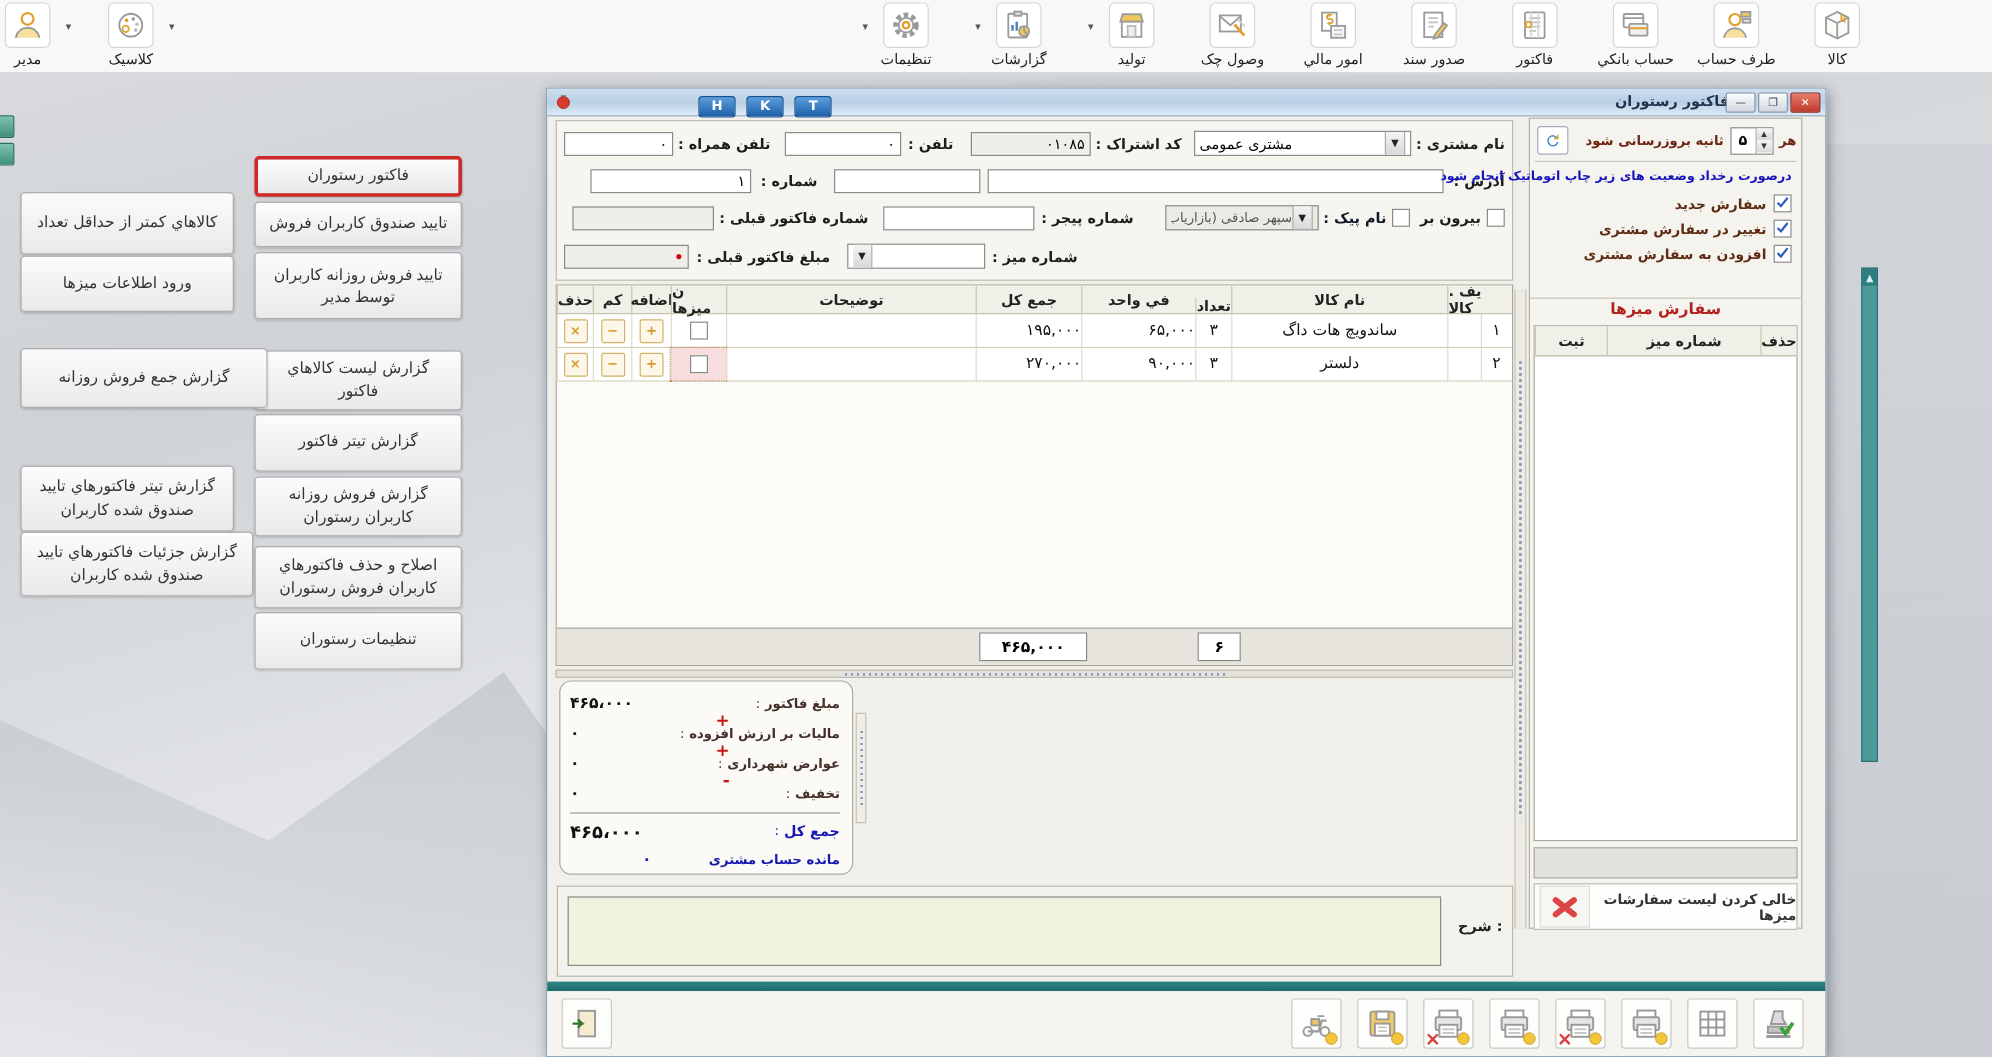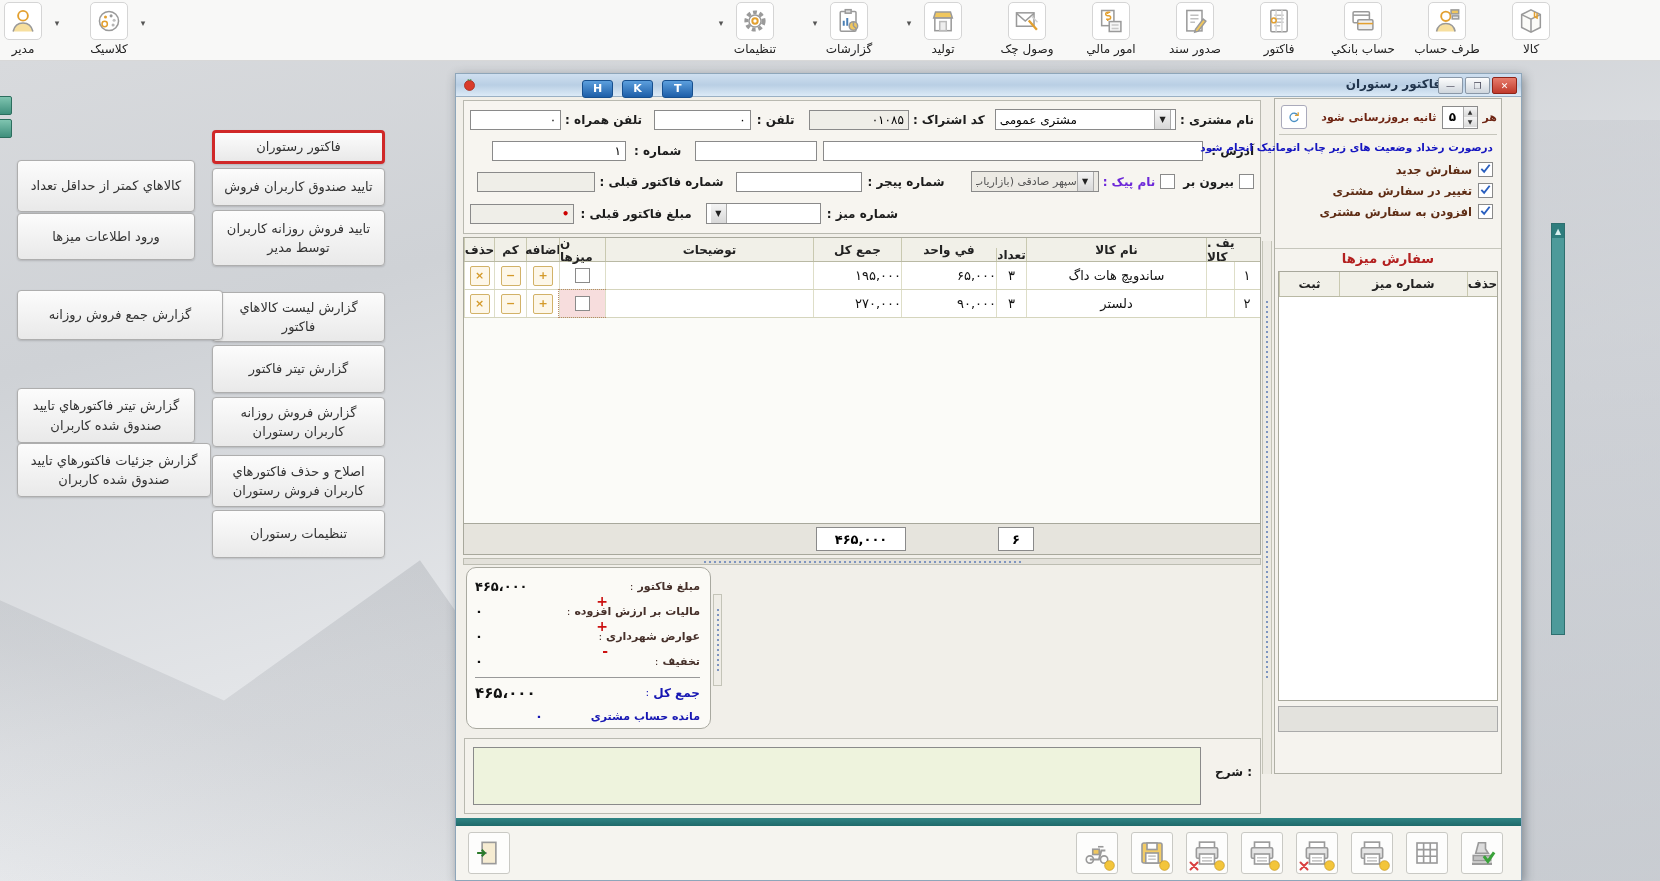--- a/index.html
+++ b/index.html
@@ -315,21 +315,21 @@
 <div class="abs" style="left:-3px;top:96px;">
     <div class="mini-ico"></div>
   </div>
 <div class="abs" style="left:-3px;top:119px;">
     <div class="mini-ico"></div>
   </div>
 
 <div id="sidebar">
     <div class="sb-btn sb-red" style="right: 1275px; left: 212px; top: 130px; height: 34px; width: 173px;">فاکتور رستوران</div>
     <div class="sb-btn" style="right: 1275px; left: 212px; top: 168px; height: 38px; width: 173px;">تایید صندوق کاربران فروش</div>
-    <div class="sb-btn" style="right: 1275px; left: 212px; top: 210px; height: 56px; width: 173px;">تایید فروش روزانه کاربران توسط مدیر</div>
+    <div class="sb-btn" style="right: 1275px; left: 212px; top: 210px; height: 56px; width: 173px; font-family: Liberation Serif, serif;">تایید فروش روزانه کاربران توسط مدیر</div>
     <div class="sb-btn" style="right: 1275px; left: 212px; top: 292px; height: 50px; width: 173px;">گزارش لیست کالاهاي فاکتور</div>
     <div class="sb-btn" style="right: 1275px; left: 212px; top: 345px; height: 48px; width: 173px;">گزارش تیتر فاکتور</div>
     <div class="sb-btn" style="right: 1275px; left: 212px; top: 397px; height: 50px; width: 173px;">گزارش فروش روزانه کاربران رستوران</div>
     <div class="sb-btn" style="right: 1275px; left: 212px; top: 455px; height: 52px; width: 173px;">اصلاح و حذف فاکتورهاي کاربران فروش رستوران</div>
     <div class="sb-btn" style="right: 1275px; left: 212px; top: 510px; height: 48px; width: 173px;">تنظیمات رستوران</div>
     <div class="sb-btn" style="left: 17px; top: 160px; height: 52px; width: 178px;">کالاهاي کمتر از حداقل تعداد</div>
     <div class="sb-btn" style="left: 17px; top: 213px; height: 47px; width: 178px;">ورود اطلاعات میزها</div>
     <div class="sb-btn" style="left: 17px; top: 290px; height: 50px; width: 206px;">گزارش جمع فروش روزانه</div>
     <div class="sb-btn" style="left: 17px; top: 388px; height: 55px; width: 178px;">گزارش تیتر فاکتورهاي تایید صندوق شده کاربران</div>
     <div class="sb-btn" style="left: 17px; top: 443px; height: 54px; width: 194px;">گزارش جزئیات فاکتورهاي تایید صندوق شده کاربران</div>
@@ -377,21 +377,21 @@
       <span class="lbl" style="margin-left:8px;">آدرس :</span>
       <span class="inp" style="width:380px;"></span>
       <span class="inp" style="width:122px;margin-right:6px;"></span>
       <span class="lbl" style="margin-right:14px;">شماره :</span>
       <span class="inp" style="width:134px;margin-right:8px;">۱</span>
     </div>
     <div class="frow" style="top:70px;">
       <span class="cb"></span>
       <span class="lbl" style="margin-right:5px;">بیرون بر</span>
       <span class="cb" style="margin-right:8px;"></span>
-      <span class="lbl" style="margin-right:5px;color:#6d28d9;">نام پیک :</span>
+      <span class="lbl" style="margin-right:5px;color:#0f172a;">نام پیک :</span>
       <span class="combo" style="width:128px;margin-right:4px;background:#eceae4;color:#555;">
         <span class="carrow">▼</span>
         <span style="flex:1;text-align:center;font-size:11px;overflow:hidden;white-space:nowrap;">سپهر صادقی (بازاریاب</span>
       </span>
       <span class="lbl" style="margin-right:26px;">شماره پیجر :</span>
       <span class="inp" style="width:126px;margin-right:6px;"></span>
       <span class="lbl" style="margin-right:12px;">شماره فاکتور قبلی :</span>
       <span class="inp ro" style="width:118px;margin-right:4px;"></span>
     </div>
     <div class="frow" style="top:102px;">
@@ -571,20 +571,28 @@
     </div>
     <div id="orders-title">سفارش میزها</div>
     <div id="orders-table">
       <div id="orders-head">
           <div class="gh" style="width: 60px;">ثبت</div>
           <div class="gh" style="width: 128px; flex: 1 1 0%;">شماره میز</div>
           <div class="gh" style="width: 30px;">حذف</div>
         </div>
     </div>
     <div id="grey-box"></div>
+    <div id="clear-row">
+      <div id="clear-x">
+          <svg viewBox="0 0 24 24" fill="none" stroke-width="1.3">
+            <path d="M5 6.5 19 17.5M19 6.5 5 17.5" stroke="#e04545" stroke-width="4.6" stroke-linecap="round"></path>
+          </svg>
+        </div>
+      <div id="clear-lbl">خالی کردن لیست سفارشات میزها</div>
+    </div>
   </div>
 
   <div id="teal-bar" class="abs"></div>
 
   <div id="bottom-bar" class="abs">
     <div class="bb-btn" style="left:12px;" id="door-btn">
         <svg viewBox="0 0 24 24" fill="none" stroke-width="1.3">
           <rect x="6.5" y="3.5" width="11" height="17" fill="#f6ecd2" stroke="#9a9a9a"></rect>
           <circle cx="9.5" cy="12" r=".9" fill="#9a9a9a"></circle>
           <path d="M2.5 12h6M6.2 9.4 8.7 12l-2.5 2.6" stroke="#2a7a2a" stroke-width="1.6"></path>

